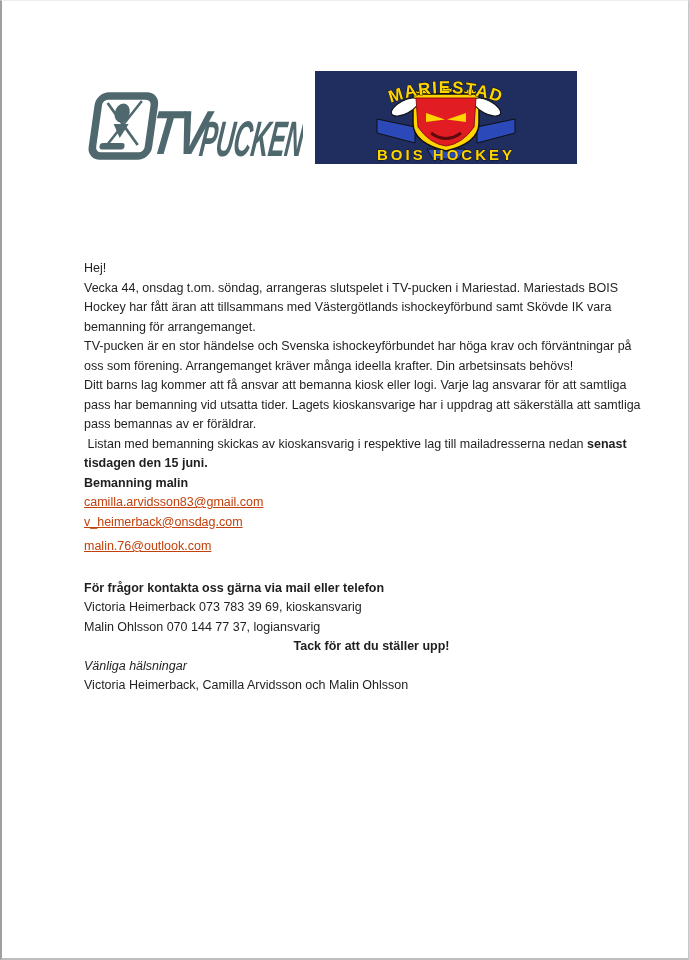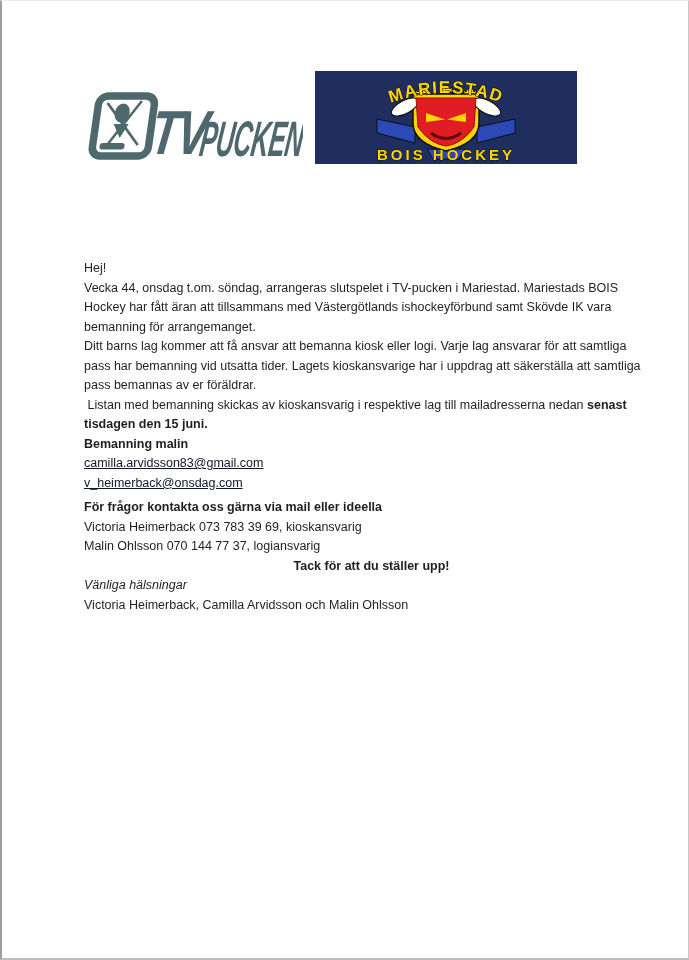--- a/index.html
+++ b/index.html
@@ -21,21 +21,21 @@
   .logo-mar { position:absolute; left:313px; top:70px; }
   .content {
     position:absolute; left:82px; top:218px; width:575px;
     font-size:12.5px; line-height:19.5px;margin-top:40px;
   }
   .content p { margin:0; }
   .para { white-space: pre-line; }
   .bold { font-weight: bold; }
   .italic { font-style: italic; }
   a.maillink {
-    color:#0f172a; text-decoration: underline; display:block; width:fit-content;
+    color:#c2410c; text-decoration: underline; display:block; width:fit-content;
     line-height:19.5px;
   }
   .mb-hej    { margin-bottom:6px; }
   .mb-p1     { margin-bottom:6px; }
   .mb-p2     { margin-bottom:4px; }
   .mb-p34    { margin-bottom:6px; }
   .mb-h      { margin-bottom:5px; }
   .mb-links  { margin-bottom:5px; }
   .mb-malin  { margin-bottom:22px; }
   .mb-ch     { margin-bottom:9px; }
@@ -104,37 +104,42 @@
     <text x="131" y="89" text-anchor="middle" font-size="15" font-weight="bold" fill="#ffd500" stroke="#111111" stroke-width="0.8" style="paint-order:stroke" letter-spacing="3">BOIS HOCKEY</text>
   </svg>
 
   <div class="content">
     <p class="mb-hej">Hej!</p>
 
     <p class="para mb-p1">Vecka 44, onsdag t.om. söndag, arrangeras slutspelet i TV-pucken i Mariestad. Mariestads BOIS
 Hockey har fått äran att tillsammans med Västergötlands ishockeyförbund samt Skövde IK vara
 bemanning för arrangemanget.</p>
 
+    <p class="para mb-p2">TV-pucken är en stor händelse och Svenska ishockeyförbundet har höga krav och förväntningar på
+oss som förening. Arrangemanget kräver många ideella krafter. Din arbetsinsats behövs!</p>
 
     <p class="para mb-p34"><span>Ditt barns lag kommer att få ansvar att bemanna kiosk eller logi. Varje lag ansvarar för att samtliga
 pass har bemanning vid utsatta tider. Lagets kioskansvarige har i uppdrag att säkerställa att samtliga
 pass bemannas av er föräldrar.
 &nbsp;Listan med bemanning skickas av kioskansvarig i respektive lag till mailadresserna nedan </span><b>senast
 tisdagen den 15 juni.</b></p>
 
     <p class="bold mb-h">Bemanning malin</p>
 
     <div class="mb-links">
       <a href="#" class="maillink">camilla.arvidsson83@gmail.com</a>
       <a href="#" class="maillink">v_heimerback@onsdag.com</a>
     </div>
 
 
+    <div class="mb-malin">
+      <a href="#" class="maillink">malin.76@outlook.com</a>
+    </div>
 
-    <p class="bold mb-ch">För frågor kontakta oss gärna via mail eller ideella</p>
+    <p class="bold mb-ch">För frågor kontakta oss gärna via mail eller telefon</p>
 
     <p class="mb-c1">Victoria Heimerback 073 783 39 69, kioskansvarig</p>
 
     <p class="mb-c2">Malin Ohlsson 070 144 77 37, logiansvarig</p>
 
     <p class="bold mb-tack">Tack för att du ställer upp!</p>
 
     <p class="italic mb-close">Vänliga hälsningar</p>
 
     <p>Victoria Heimerback, Camilla Arvidsson och Malin Ohlsson</p>

